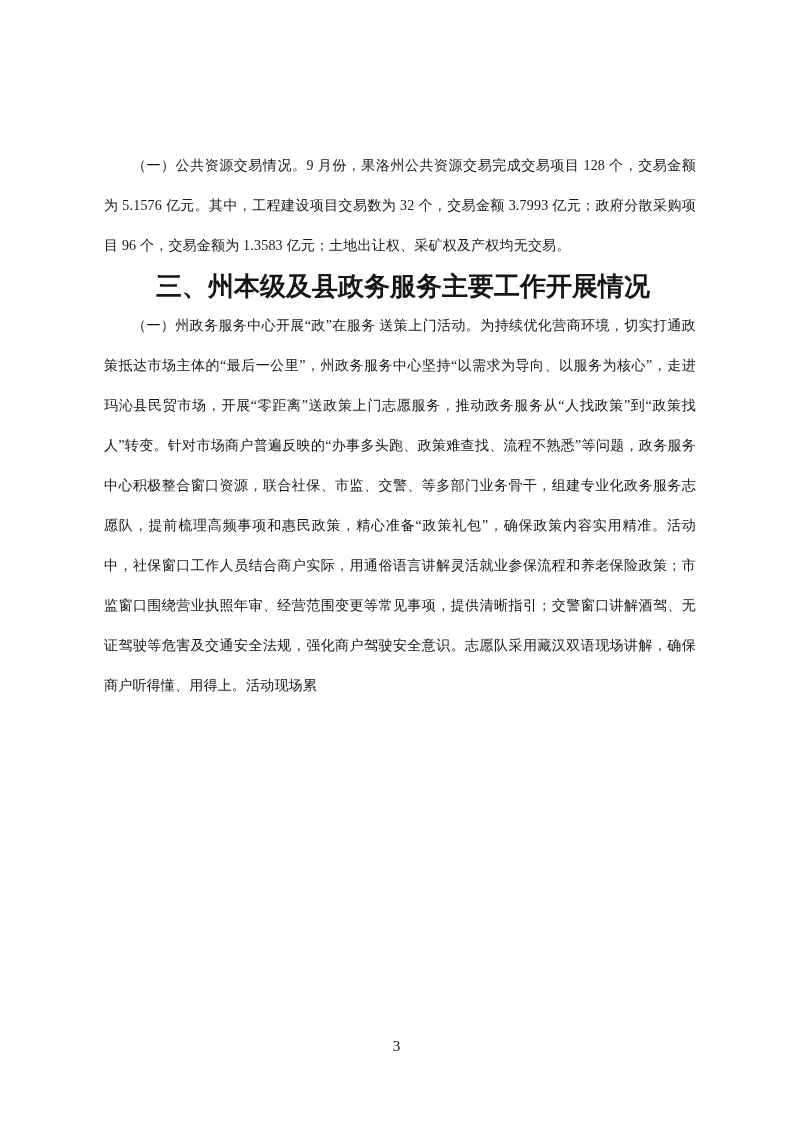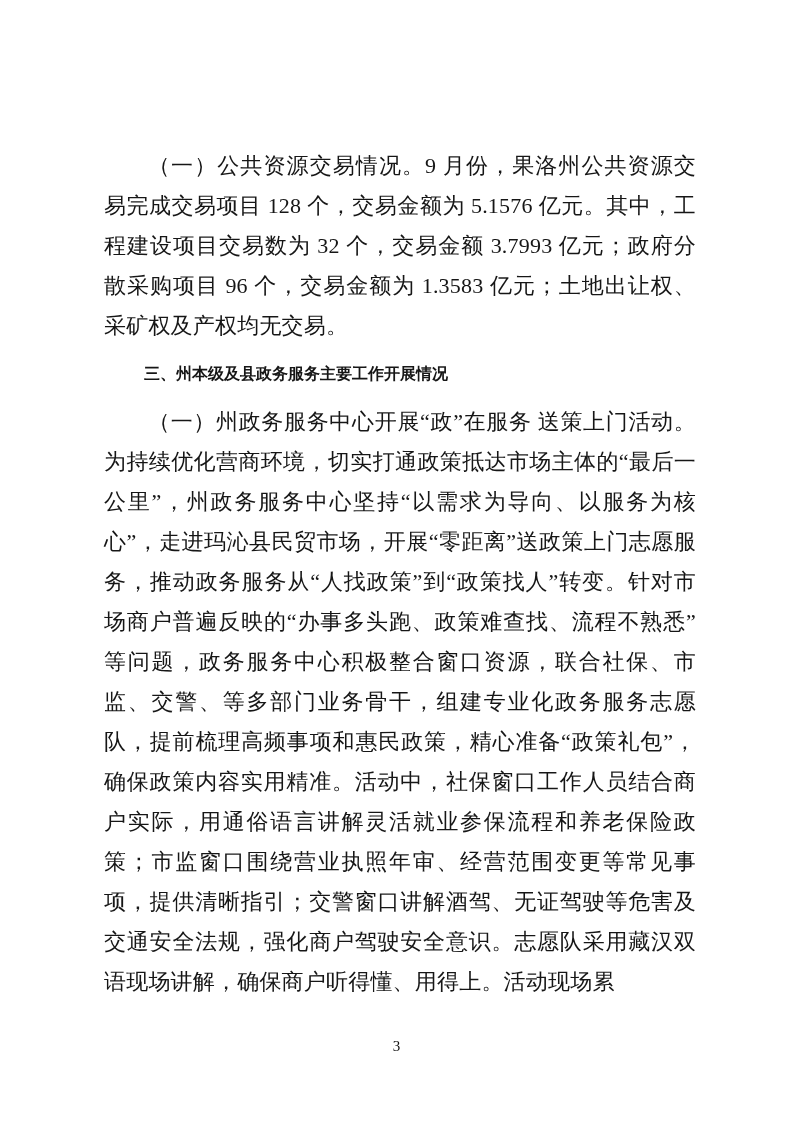--- a/index.html
+++ b/index.html
@@ -17,39 +17,39 @@
     color: #161616;
   }
   .content {
     position: absolute;
     left: 104px;
     top: 146px;
     width: 592px;
   }
   .para {
     margin: 0;
-    font-size: 22px;
+    font-size: 14px;
     line-height: 40px;
     text-align: justify;
     text-indent: 2em;
     letter-spacing: 0.2px;
   }
   .lead-kai {
     
     font-family: "Liberation Serif", "DejaVu Serif", serif;
   }
   .lead-bold-kai {
     
     font-weight: normal;
   }
   .section-heading {
-    margin: 8px;
+    margin: 0;
     font-family: "Liberation Sans", "DejaVu Sans", sans-serif;
     font-weight: bold;
-    font-size: 16px;
+    font-size: 26px;
     line-height: 40px;
     text-indent: 2em;
     text-align: left;
   }
   .footer-pagenum {
     position: absolute;
     left: 0;
     right: 0;
     top: 1036px;
     text-align: center;

